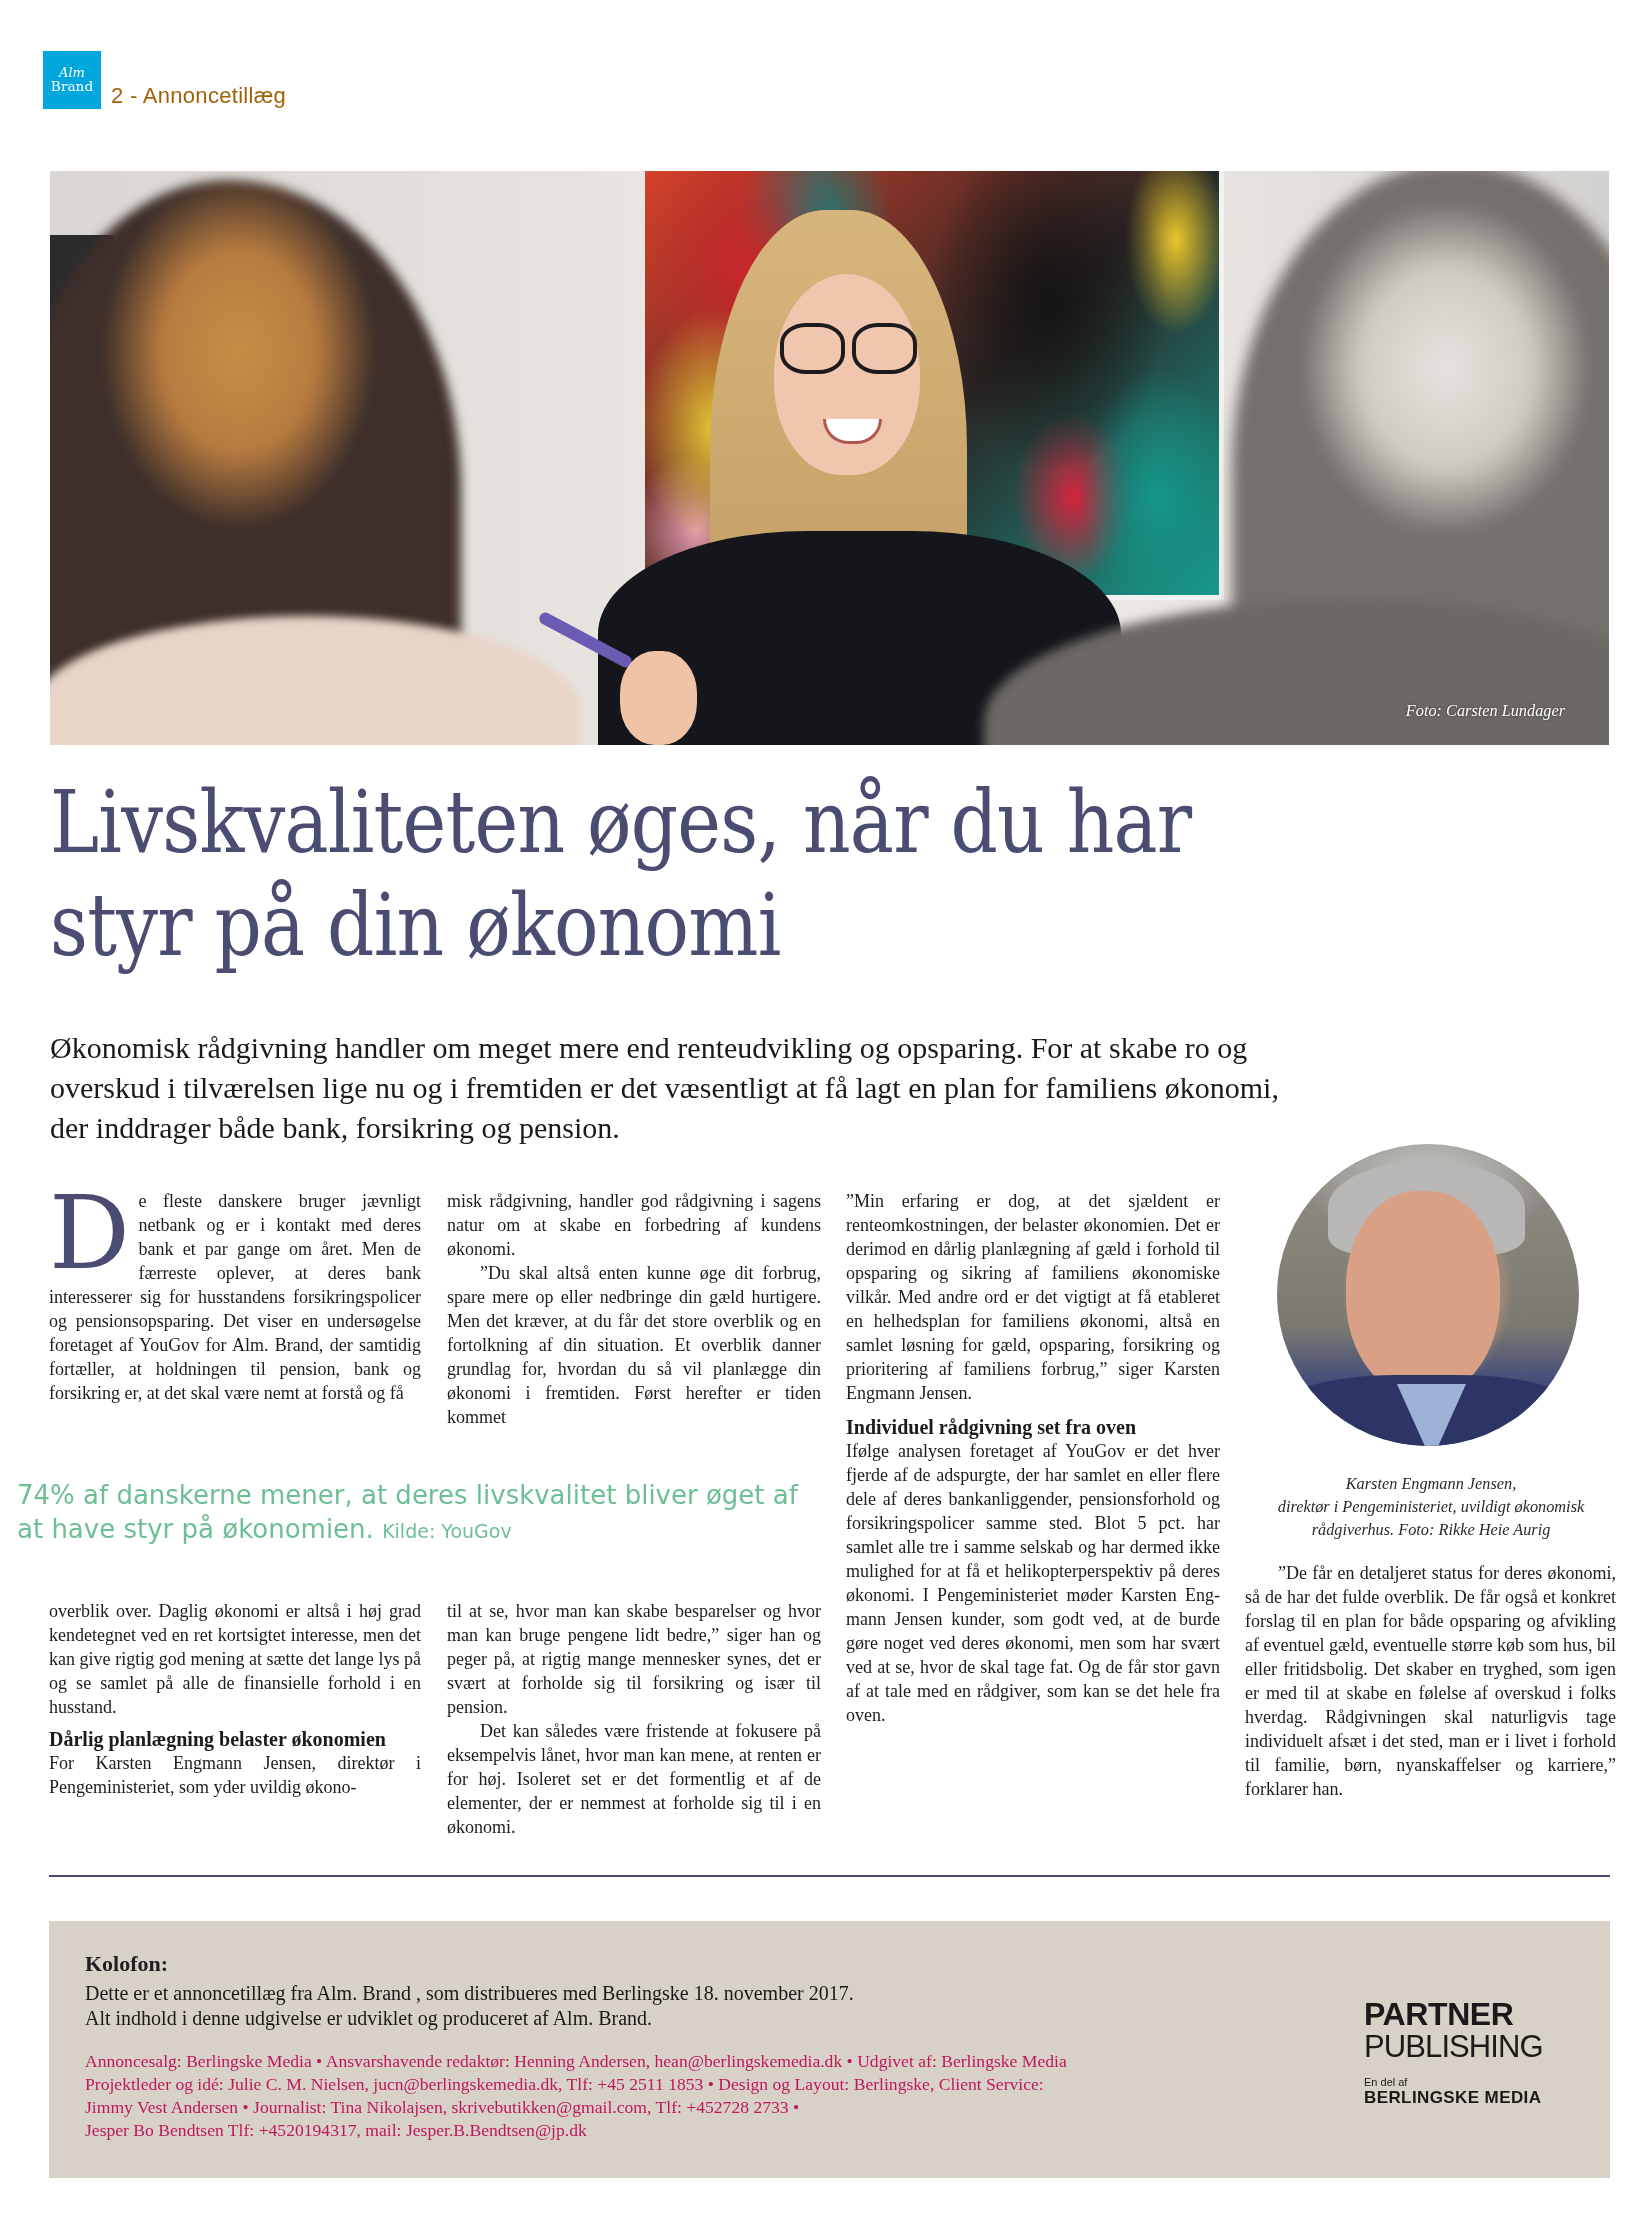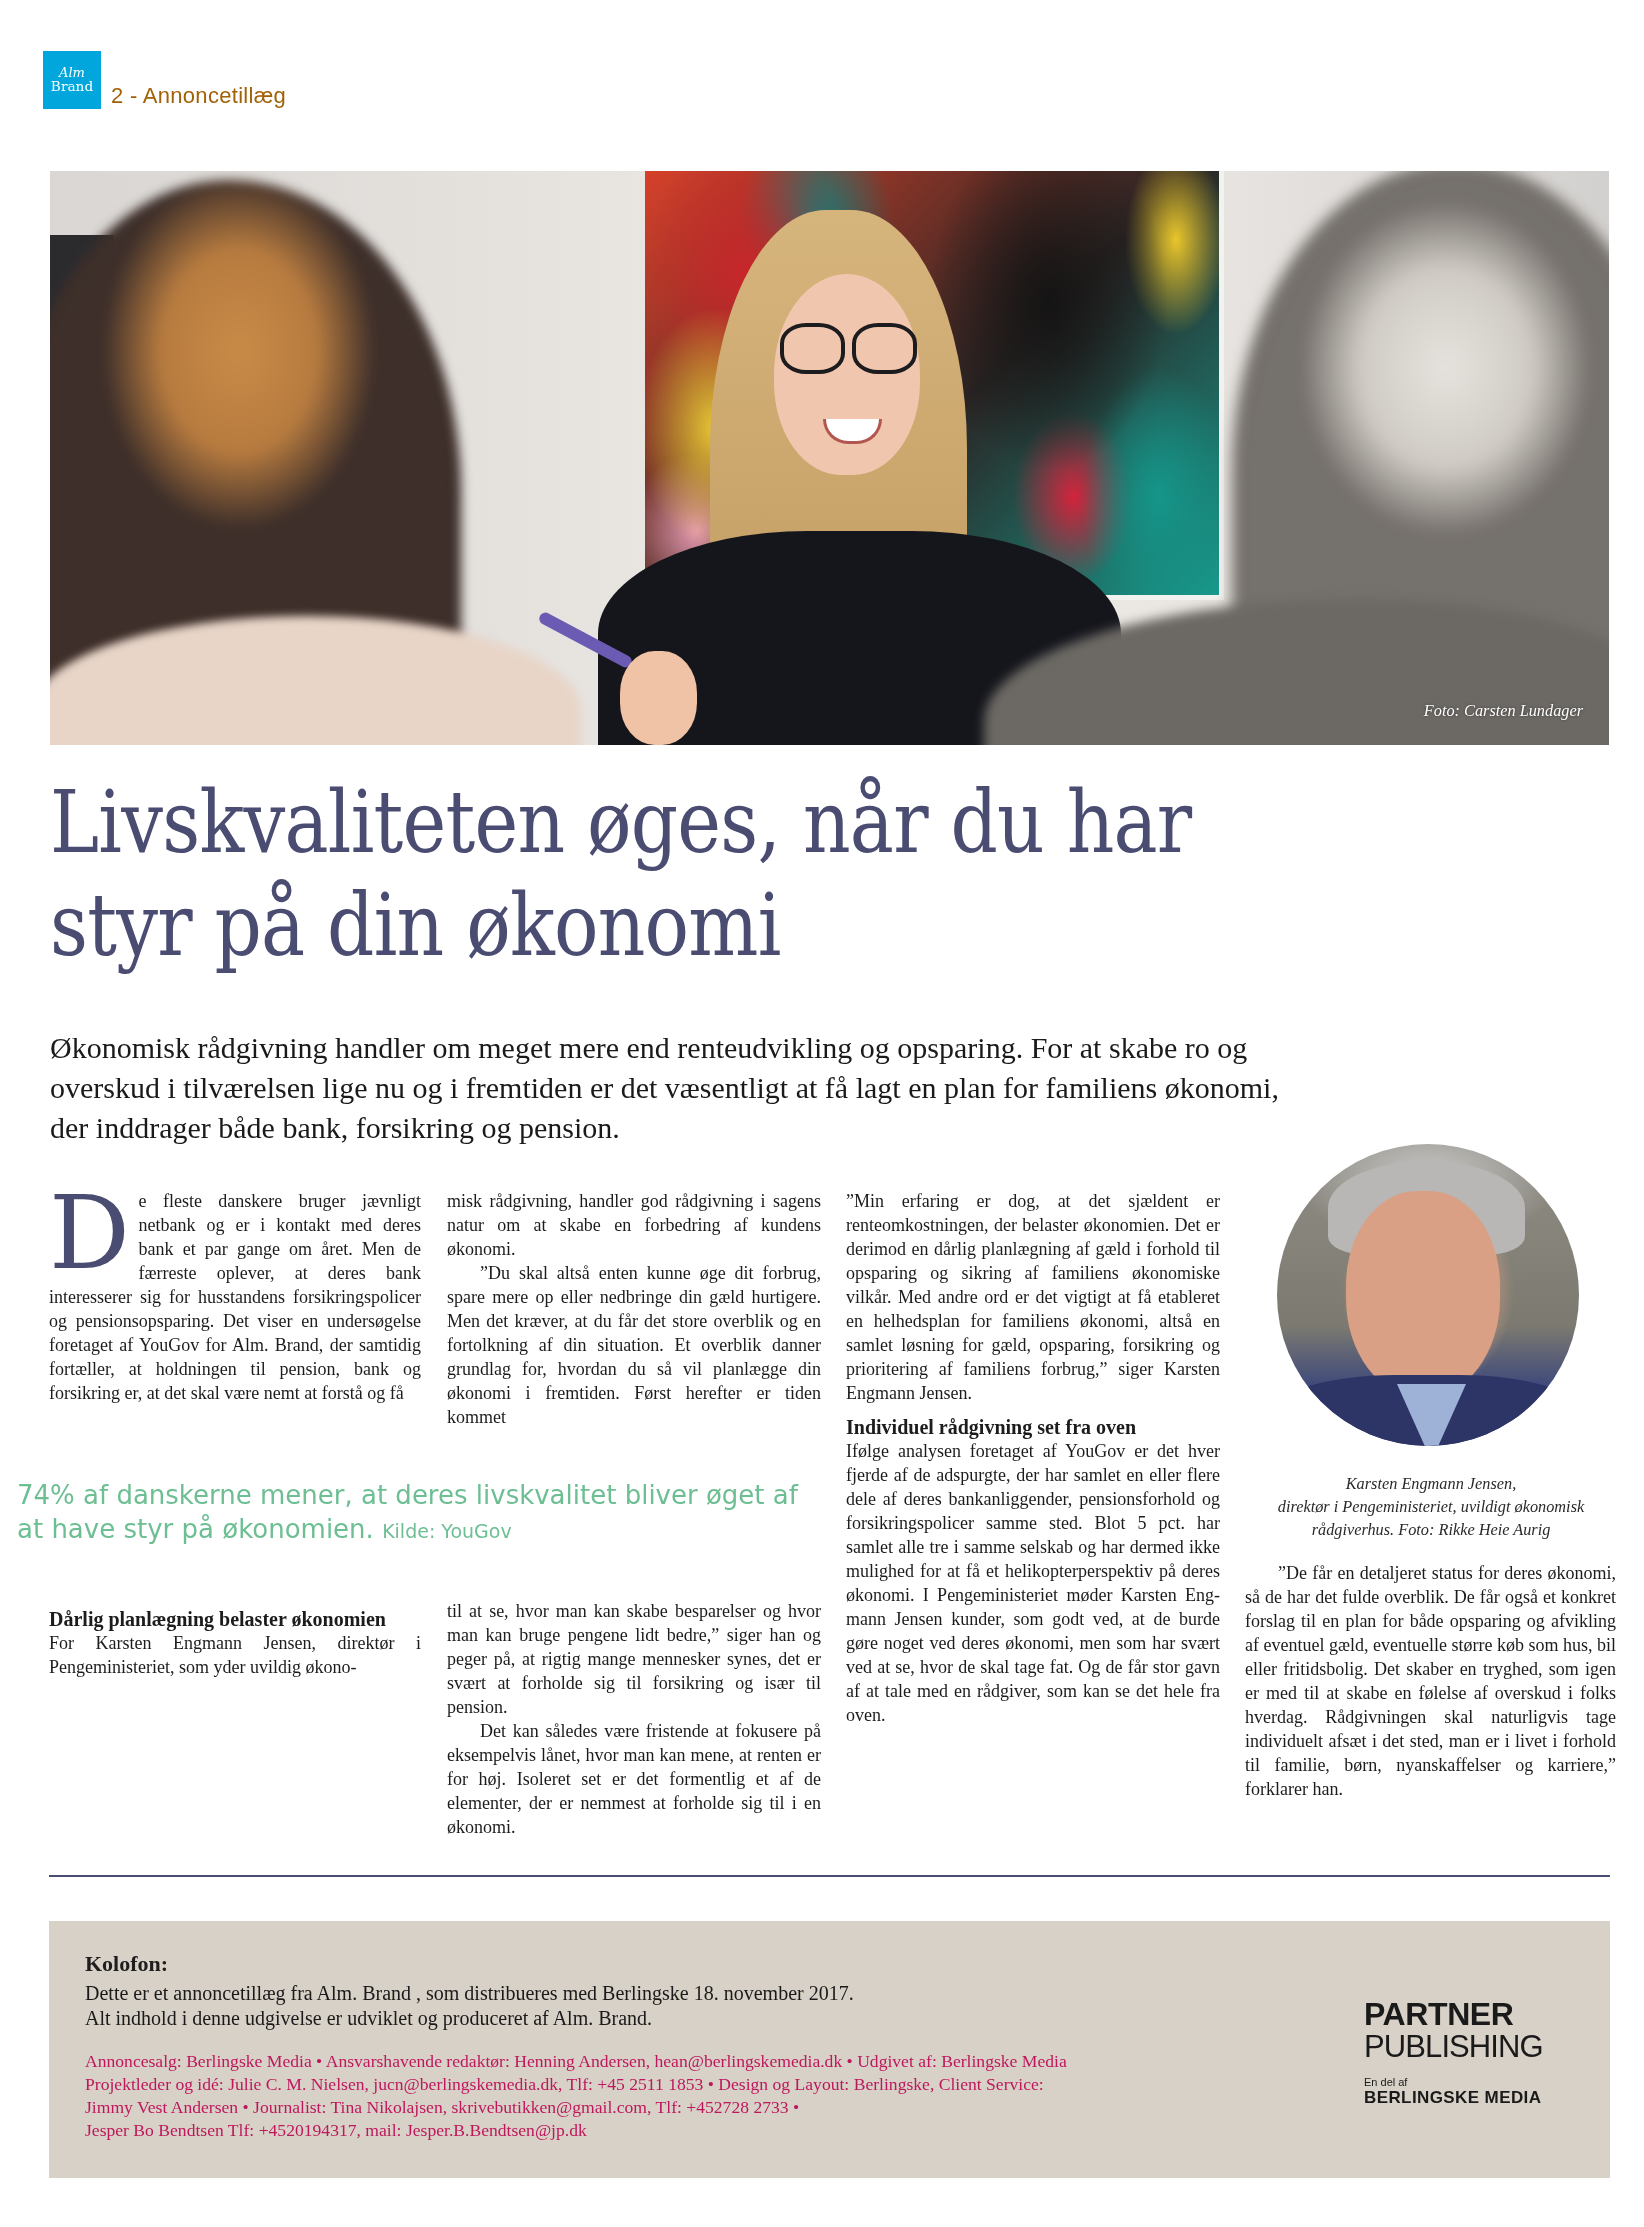--- a/index.html
+++ b/index.html
@@ -35,21 +35,21 @@
   .hero .woman-body { position:absolute; left:548px; top:360px; width:523px; height:257px; border-radius:40% 40% 0 0; background:#15161c; }
   .hero .woman-face { position:absolute; left:724px; top:103px; width:146px; height:201px; border-radius:50% 50% 46% 46%; background:#f0c6ae; }
   .hero .glasses { position:absolute; left:730px; top:152px; width:137px; height:51px; }
   .hero .glasses span { position:absolute; top:0; width:57px; height:43px; border:4.3px solid #1c1b1d; border-radius:40%; }
   .hero .smile { position:absolute; left:773px; top:248px; width:53px; height:22px; border-radius:0 0 34px 34px; background:#fff; border:3.4px solid #b2574f; border-top:none; }
   .hero .right-person { position:absolute; left:1182px; top:-8.6px; width:445px; height:617px; border-radius:50% 50% 0 0;
      background: radial-gradient(ellipse 171px 197px at 214px 206px,#e6e3de 0%,#cfcbc4 50%,rgba(120,115,110,0.9) 85%), #5b5755; filter:blur(6.9px); }
   .hero .right-shoulder { position:absolute; left:934px; top:428px; width:685px; height:223px; border-radius:55% 45% 0 0; background:#6c6964; filter:blur(5.1px); }
   .hero .hand { position:absolute; left:570px; top:480px; width:77px; height:94px; border-radius:45%; background:#f0c2a6; }
   .hero .pen { position:absolute; left:484px; top:463px; width:103px; height:12px; border-radius:6px; background:#6b5bb3; transform:rotate(28deg); }
-  .photo-credit { position:absolute; right:26px; bottom:24px; color:#fff; font-style:italic; font-size:16.3px; font-family:"Liberation Serif", serif; text-shadow:0 0 2.6px rgba(0,0,0,.5); }
+  .photo-credit { position:absolute; right:44px; bottom:24px; color:#fff; font-style:italic; font-size:16.3px; font-family:"Liberation Serif", serif; text-shadow:0 0 2.6px rgba(0,0,0,.5); }
 
   
   .headline { position:absolute; left:50px; top:771px; width:1559px; font-family:"DejaVu Serif", serif; font-size:86px; line-height:103px; color:#4a4c72; letter-spacing:-0.9px; transform:scaleX(0.86); transform-origin:left top; }
   .standfirst { position:absolute; left:50px; top:1028px; width:1268px; font-family:"Liberation Serif", serif; font-size:30px; line-height:40px; color:#1a1a1a; }
 
   
   .col { position:absolute; font-family:"Liberation Serif", serif; font-size:18px; line-height:24px; color:#1c1c1c; text-align:justify; hyphens:manual; }
   .col p { margin:0; }
   .col .indent { text-indent:33px; }
   .dropcap { float:left; font-family:"DejaVu Serif", serif; font-size:101px; line-height:82px; color:#4a4c72; margin:3.4px 8.6px 0 0; }
@@ -122,20 +122,21 @@
   <span>styr på din økonomi</span>
 </h1>
 
 <p class="standfirst" style="margin:0;">Økonomisk rådgivning handler om meget mere end renteudvikling og opsparing. For at skabe ro og overskud i tilværelsen lige nu og i fremtiden er det væsentligt at få lagt en plan for familiens økonomi, der inddrager både bank, forsikring og pension.</p>
 
 <div class="col c1" style="top:1189px;">
   <span class="dropcap">D</span>
   <p>e fleste danskere bruger jævnligt netbank og er i kontakt med de­res bank et par gange om året. Men de færreste oplever, at deres bank interesserer sig for husstandens for­sikringspolicer og pensionsopsparing. Det viser en undersøgelse foretaget af YouGov for Alm. Brand, der samtidig fortæller, at holdningen til pension, bank og forsikring er, at det skal være nemt at forstå og få</p>
 </div>
 <div class="col c1" style="top:1599px;">
+  <p>overblik over.  Daglig økonomi er altså i høj grad kendetegnet ved en ret kortsigtet inte­resse, men det kan give rigtig god mening at sætte det lange lys på og se samlet på alle de finansielle forhold i en husstand.</p>
   <p class="sub" style="margin-top:8px;">Dårlig planlægning belaster økonomien</p>
   <p>For Karsten Engmann Jensen, direktør i Pengeministeriet, som yder uvildig økono-</p>
 </div>
 
 <div class="col c2" style="top:1189px;">
   <p>misk rådgivning, handler god rådgivning i sagens natur om at skabe en forbedring af kundens økonomi.</p>
   <p class="indent">”Du skal altså enten kunne øge dit for­brug, spare mere op eller nedbringe din gæld hurtigere. Men det kræver, at du får det store overblik og en fortolkning af din situation. Et overblik danner grundlag for, hvordan du så vil planlægge din økonomi i fremtiden. Først herefter er tiden kommet</p>
 </div>
 <div class="col c2" style="top:1599px;">
   <p>til at se, hvor man kan skabe besparelser og hvor man kan bruge pengene lidt bedre,” siger han og peger på, at rigtig mange men­nesker synes, det er svært at forholde sig til forsikring og især til pension.</p>

